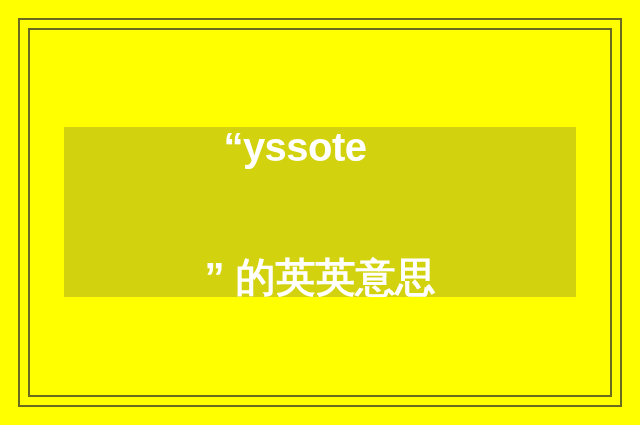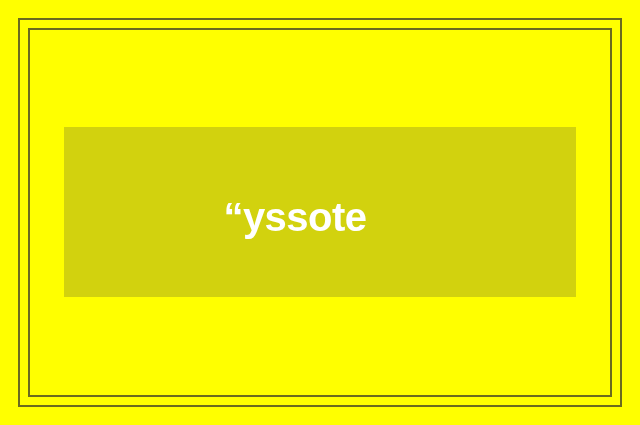--- a/index.html
+++ b/index.html
@@ -55,22 +55,21 @@
 
   .banner-text {
     position: absolute;
     left: 0;
     top: 0;
     width: 100%;
     height: 100%;
     display: flex;
     flex-direction: column;
     align-items: center;
-    justify-content: center;
-    margin-top: 12px;
+    justify-content: space-between;
   }
 
   .title-line {
     color: #ffffff;
     font-weight: bold;
     line-height: 1.0;
     white-space: pre;
     text-align: center;
   }
 
@@ -91,16 +90,17 @@
 
 <div id="stage">
 
   <div class="frame-outer"></div>
 
   <div class="frame-inner"></div>
 
   <div class="banner">
     <div class="banner-text">
       <div class="title-line title-line-1">“yssote</div>
+      <div class="title-line title-line-2">” 的英英意思</div>
     </div>
   </div>
 
 </div>
 
 </body></html>

